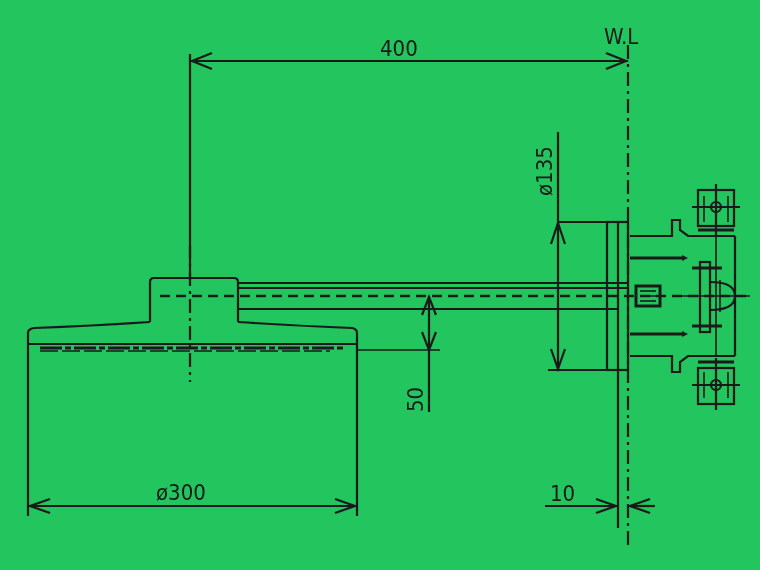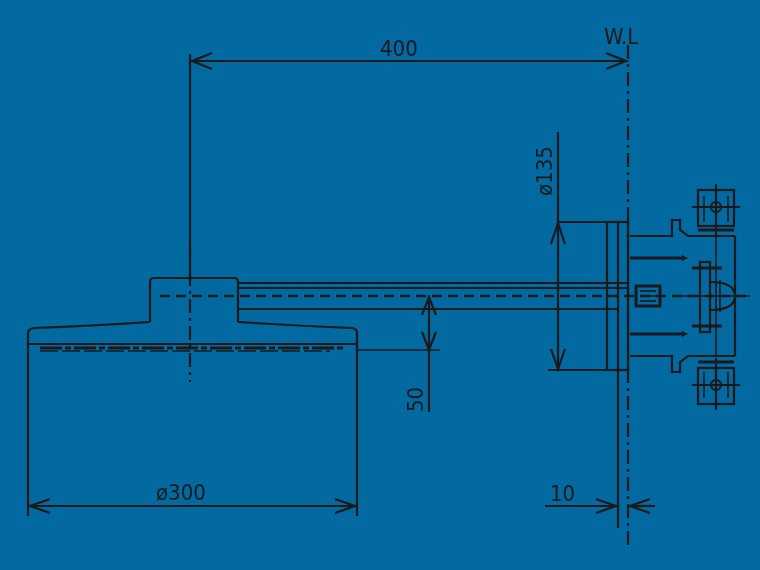--- a/index.html
+++ b/index.html
@@ -1,16 +1,16 @@
 <!DOCTYPE html>
 <html><head>
 <meta charset="utf-8">
 <style>
   html, body { margin:0; padding:0; background:#ffffff; }
-  #canvas { position:relative; width:760px; height:570px; background:#0369a1; overflow:hidden; }
+  #canvas { position:relative; width:760px; height:570px; background:#22c55e; overflow:hidden; }
   svg { position:absolute; left:0; top:0; }
   .dimtext { font-family:"DejaVu Sans Condensed","DejaVu Sans", sans-serif; font-size:22px; fill:#1a1a1a; }
   .ln { stroke:#1a1a1a; fill:none; stroke-width:2.2; }
   .thin { stroke:#1a1a1a; fill:none; stroke-width:1.6; }
   .thick { stroke:#1a1a1a; fill:none; stroke-width:3; }
   .center { stroke:#1a1a1a; fill:none; stroke-width:2.2; stroke-dasharray:14 5 3 5; }
   .hidden { stroke:#1a1a1a; fill:none; stroke-width:2.4; stroke-dasharray:10 6; }
   .fillk { fill:#1a1a1a; }
 </style>
 </head>

